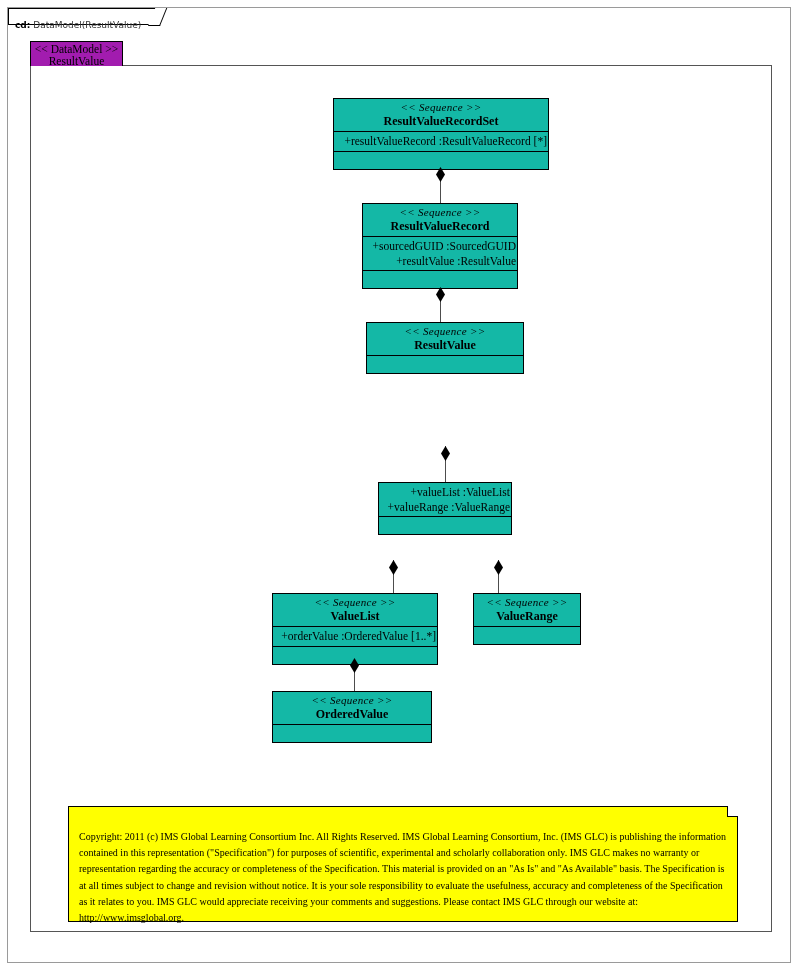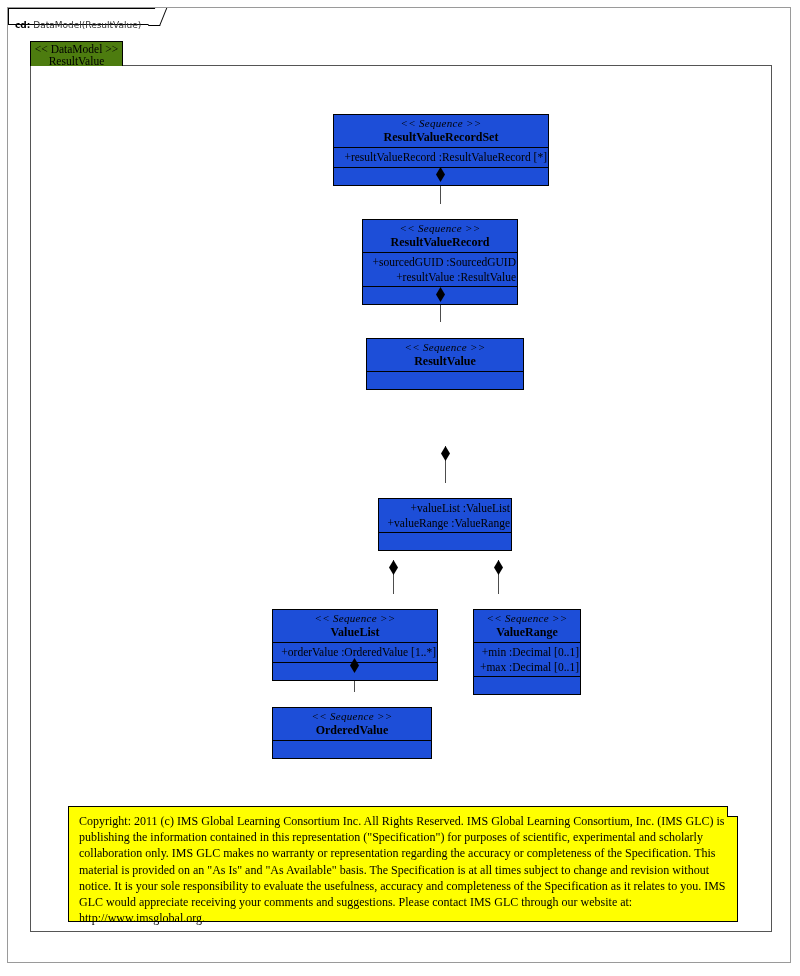--- a/index.html
+++ b/index.html
@@ -83,38 +83,37 @@
   }
   .pkg-tab {
     position: absolute;
     left: 30px;
     top: 41px;
     width: 93px;
     height: 25px;
     border: 1px solid #000000;
     border-bottom: none;
     box-sizing: border-box;
-    background: #4d7c0f;
+    background: #a21caf;
     text-align: center;
     font-size: 11.5px;
     line-height: 12px;
     padding-top: 1px;
   }
   .pkg-tab .line1 { display: block; letter-spacing: 0px; }
   .pkg-tab .line2 { display: block; }
 
   
   .uml-class {
     position: absolute;
     border: 1px solid #000000;
     box-sizing: border-box;
-    background: #1d4ed8;
+    background: #14b8a6;
     font-size: 11.5px;
     z-index: 5;
-    margin-top: 16px;
   }
   .uml-head {
     text-align: center;
     padding: 2px 2px 3px 2px;
     border-bottom: 1px solid #000000;
     line-height: 13px;
   }
   .uml-stereo {
     display: block;
     font-style: italic;
@@ -165,23 +164,23 @@
     clip-path: polygon(50% 0%, 100% 50%, 50% 100%, 0% 50%);
     z-index: 6;
   }
 
   
   .note {
     position: absolute;
     background: #ffff00;
     border: 1px solid #000000;
     box-sizing: border-box;
-    font-size: 12px;
+    font-size: 10px;
     line-height: 16.2px;
-    padding: 6px 10px 6px 10px;
+    padding: 22px 10px 6px 10px;
     z-index: 5;
   }
   .note::after {
     content: "";
     position: absolute;
     right: -1px;
     top: -1px;
     width: 11px;
     height: 11px;
     background: #ffffff;
@@ -277,24 +276,20 @@
       <span class="attr">+orderValue :OrderedValue [1..*]</span>
     </div>
     <div class="uml-ops"></div>
   </div>
 
   <div class="uml-class" style="left:473px; top:593px; width:108px;">
     <div class="uml-head">
       <span class="uml-stereo">&lt;&lt; Sequence &gt;&gt;</span>
       <span class="uml-name">ValueRange</span>
     </div>
-    <div class="uml-attrs">
-      <span class="attr">+min :Decimal [0..1]</span>
-      <span class="attr">+max :Decimal [0..1]</span>
-    </div>
     <div class="uml-ops"></div>
   </div>
 
   <div class="uml-class" style="left:272px; top:691px; width:160px;">
     <div class="uml-head">
       <span class="uml-stereo">&lt;&lt; Sequence &gt;&gt;</span>
       <span class="uml-name">OrderedValue</span>
     </div>
     <div class="uml-ops"></div>
   </div>

